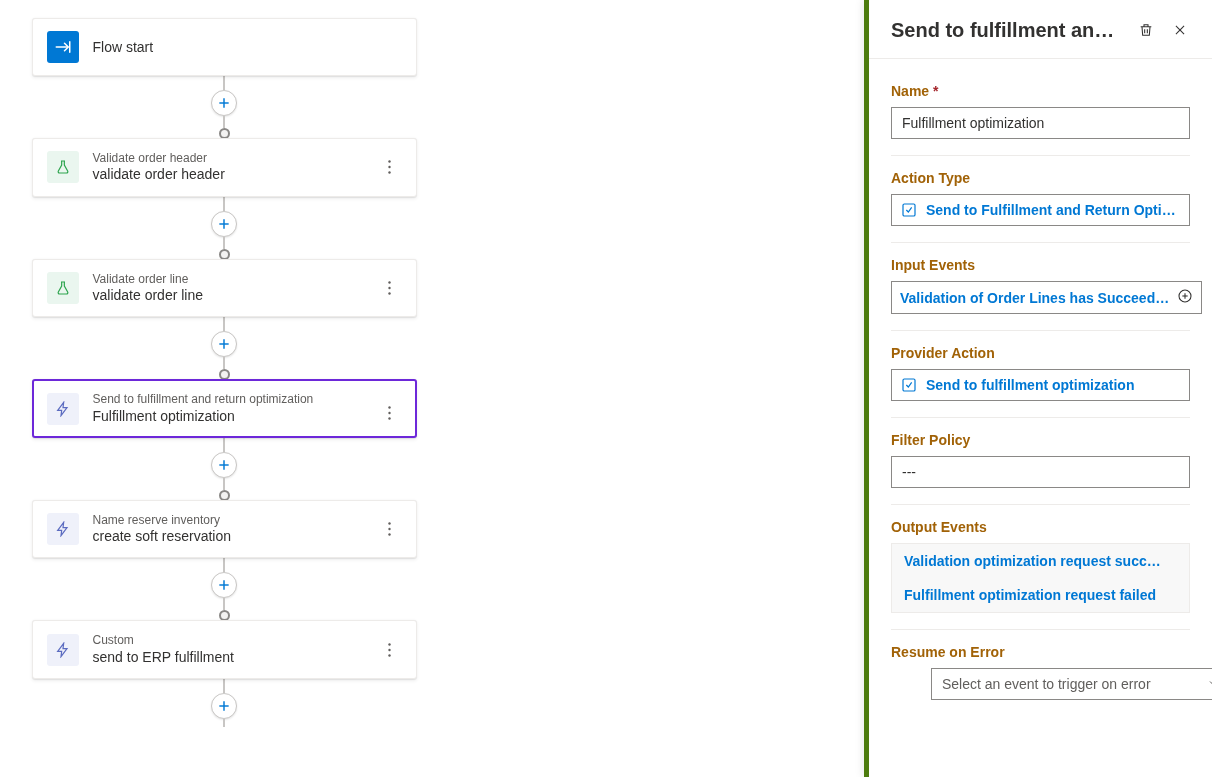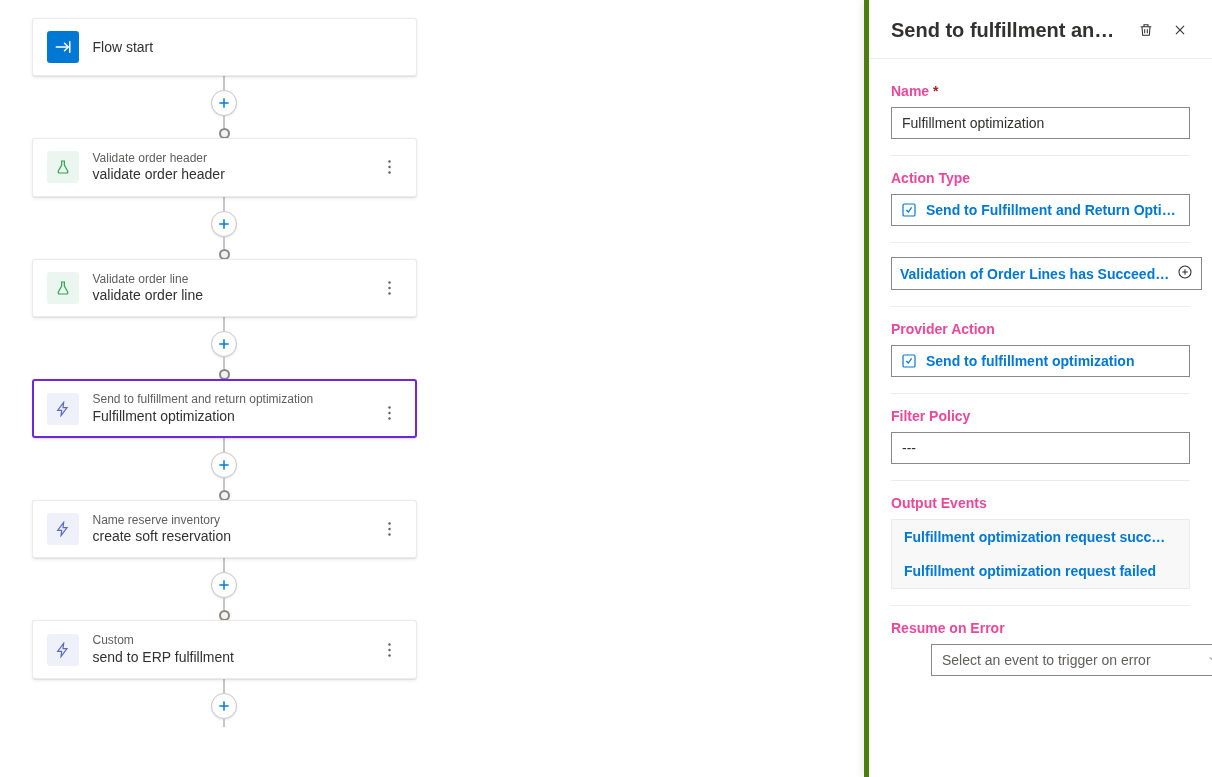--- a/index.html
+++ b/index.html
@@ -167,21 +167,21 @@
     flex: 1;
   }
   .field-group {
     padding: 14px 0 16px 0;
     border-bottom: 1px solid #edebe9;
   }
   .field-group:last-child { border-bottom: none; }
   .field-label {
     font-size: 14px;
     font-weight: 600;
-    color: #ec4899;
+    color: #a16207;
     margin-bottom: 8px;
   }
   .req::after {
     content: " *";
     color: #a4262c;
   }
   .text-input {
     width: 100%;
     height: 32px;
     border: 1px solid #8a8886;
@@ -468,20 +468,21 @@
           <svg width="16" height="16" viewBox="0 0 24 24" fill="none" stroke="#0078d4" stroke-width="1.8">
               <rect x="3" y="3" width="18" height="18" rx="2"></rect>
               <path d="M8 12l3 3 5-7"></path>
             </svg>
         </span>
         <span class="ptext">Send to Fulfillment and Return Optimiza…</span>
       </div>
     </div>
 
     <div class="field-group">
+      <div class="field-label">Input Events</div>
       <div class="input-events-row">
         <div class="picker" style="flex:1">
           <span class="ptext">Validation of Order Lines has Succeed…</span>
           <span class="add-circle">
             <svg width="16" height="16" viewBox="0 0 24 24" fill="none" stroke="#323130" stroke-width="1.6">
                 <circle cx="12" cy="12" r="9"></circle>
                 <line x1="12" y1="8" x2="12" y2="16"></line>
                 <line x1="8" y1="12" x2="16" y2="12"></line>
               </svg>
           </span>
@@ -504,21 +505,21 @@
     </div>
 
     <div class="field-group">
       <div class="field-label">Filter Policy</div>
       <input class="text-input" type="text" value="---" style="">
     </div>
 
     <div class="field-group">
       <div class="field-label">Output Events</div>
       <div class="out-events">
-        <div class="out-event-item">Fulfillment optimization request succ…</div>
+        <div class="out-event-item">Validation optimization request succ…</div>
         <div class="out-event-item">Fulfillment optimization request failed</div>
       </div>
     </div>
 
     <div class="field-group" style="border-bottom:none">
       <div class="field-label">Resume on Error</div>
       <div class="select-box">
         <span>Select an event to trigger on error</span>
         <span class="chev">
           <svg width="12" height="12" viewBox="0 0 24 24" fill="none" stroke="#605e5c" stroke-width="2">

